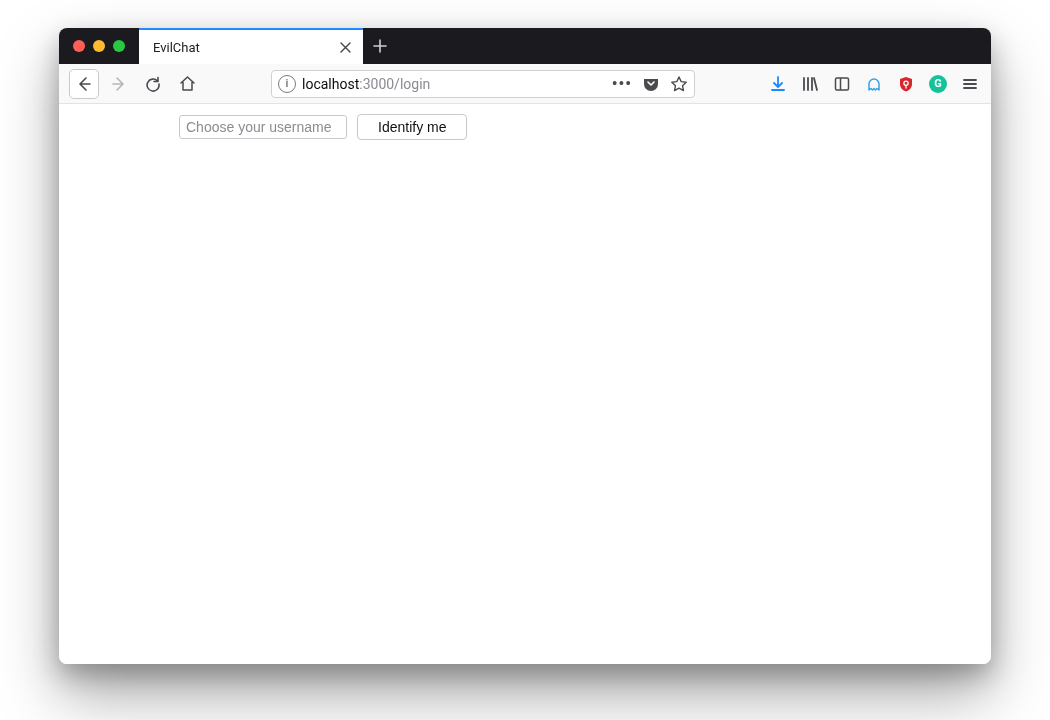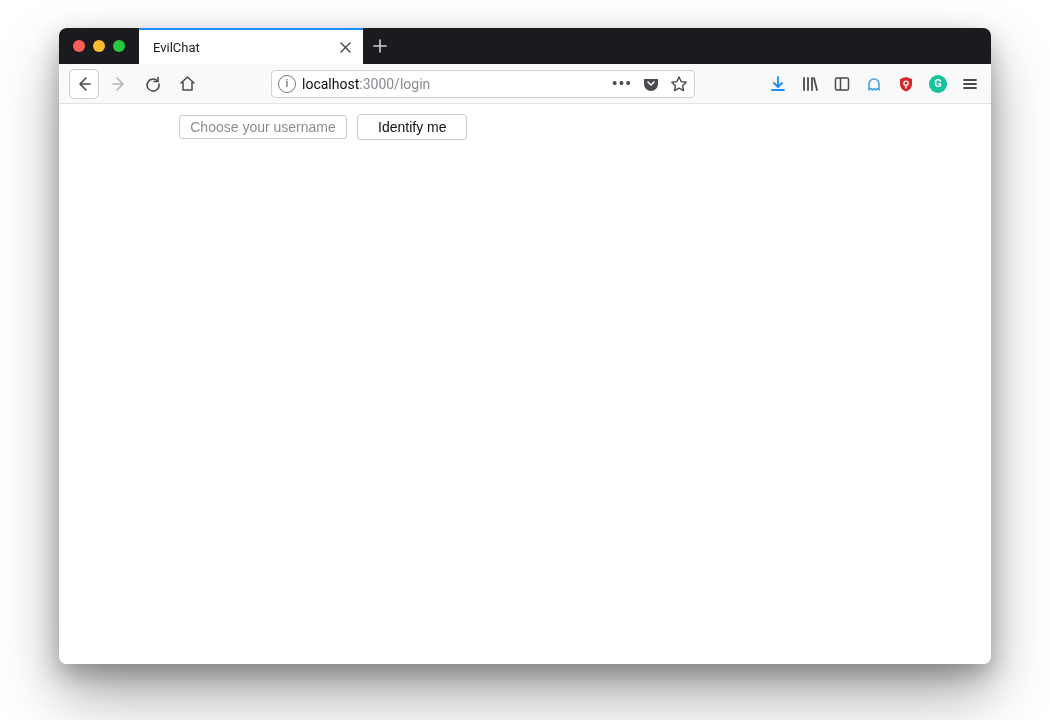--- a/index.html
+++ b/index.html
@@ -123,21 +123,20 @@
     flex:1;background:#fff;
     padding: 10px 0 0 120px;
   }
   .form-row{display:flex;align-items:center;gap:10px;}
   .form-row input[type=text]{
     width:168px;height:24px;
     font-size:14px;
     padding:1px 6px;
     border:1px solid #c9c9cd;border-radius:3px;
     color:#222;
-    text-align:center;
   }
   .form-row input[type=text]::placeholder{color:#8c8c92;}
   .form-row button{
     height:26px;
     padding:0 20px;
     font-size:14px;
     background:#fff;
     border:1px solid #c9c9cd;
     border-radius:4px;
     color:#111;

